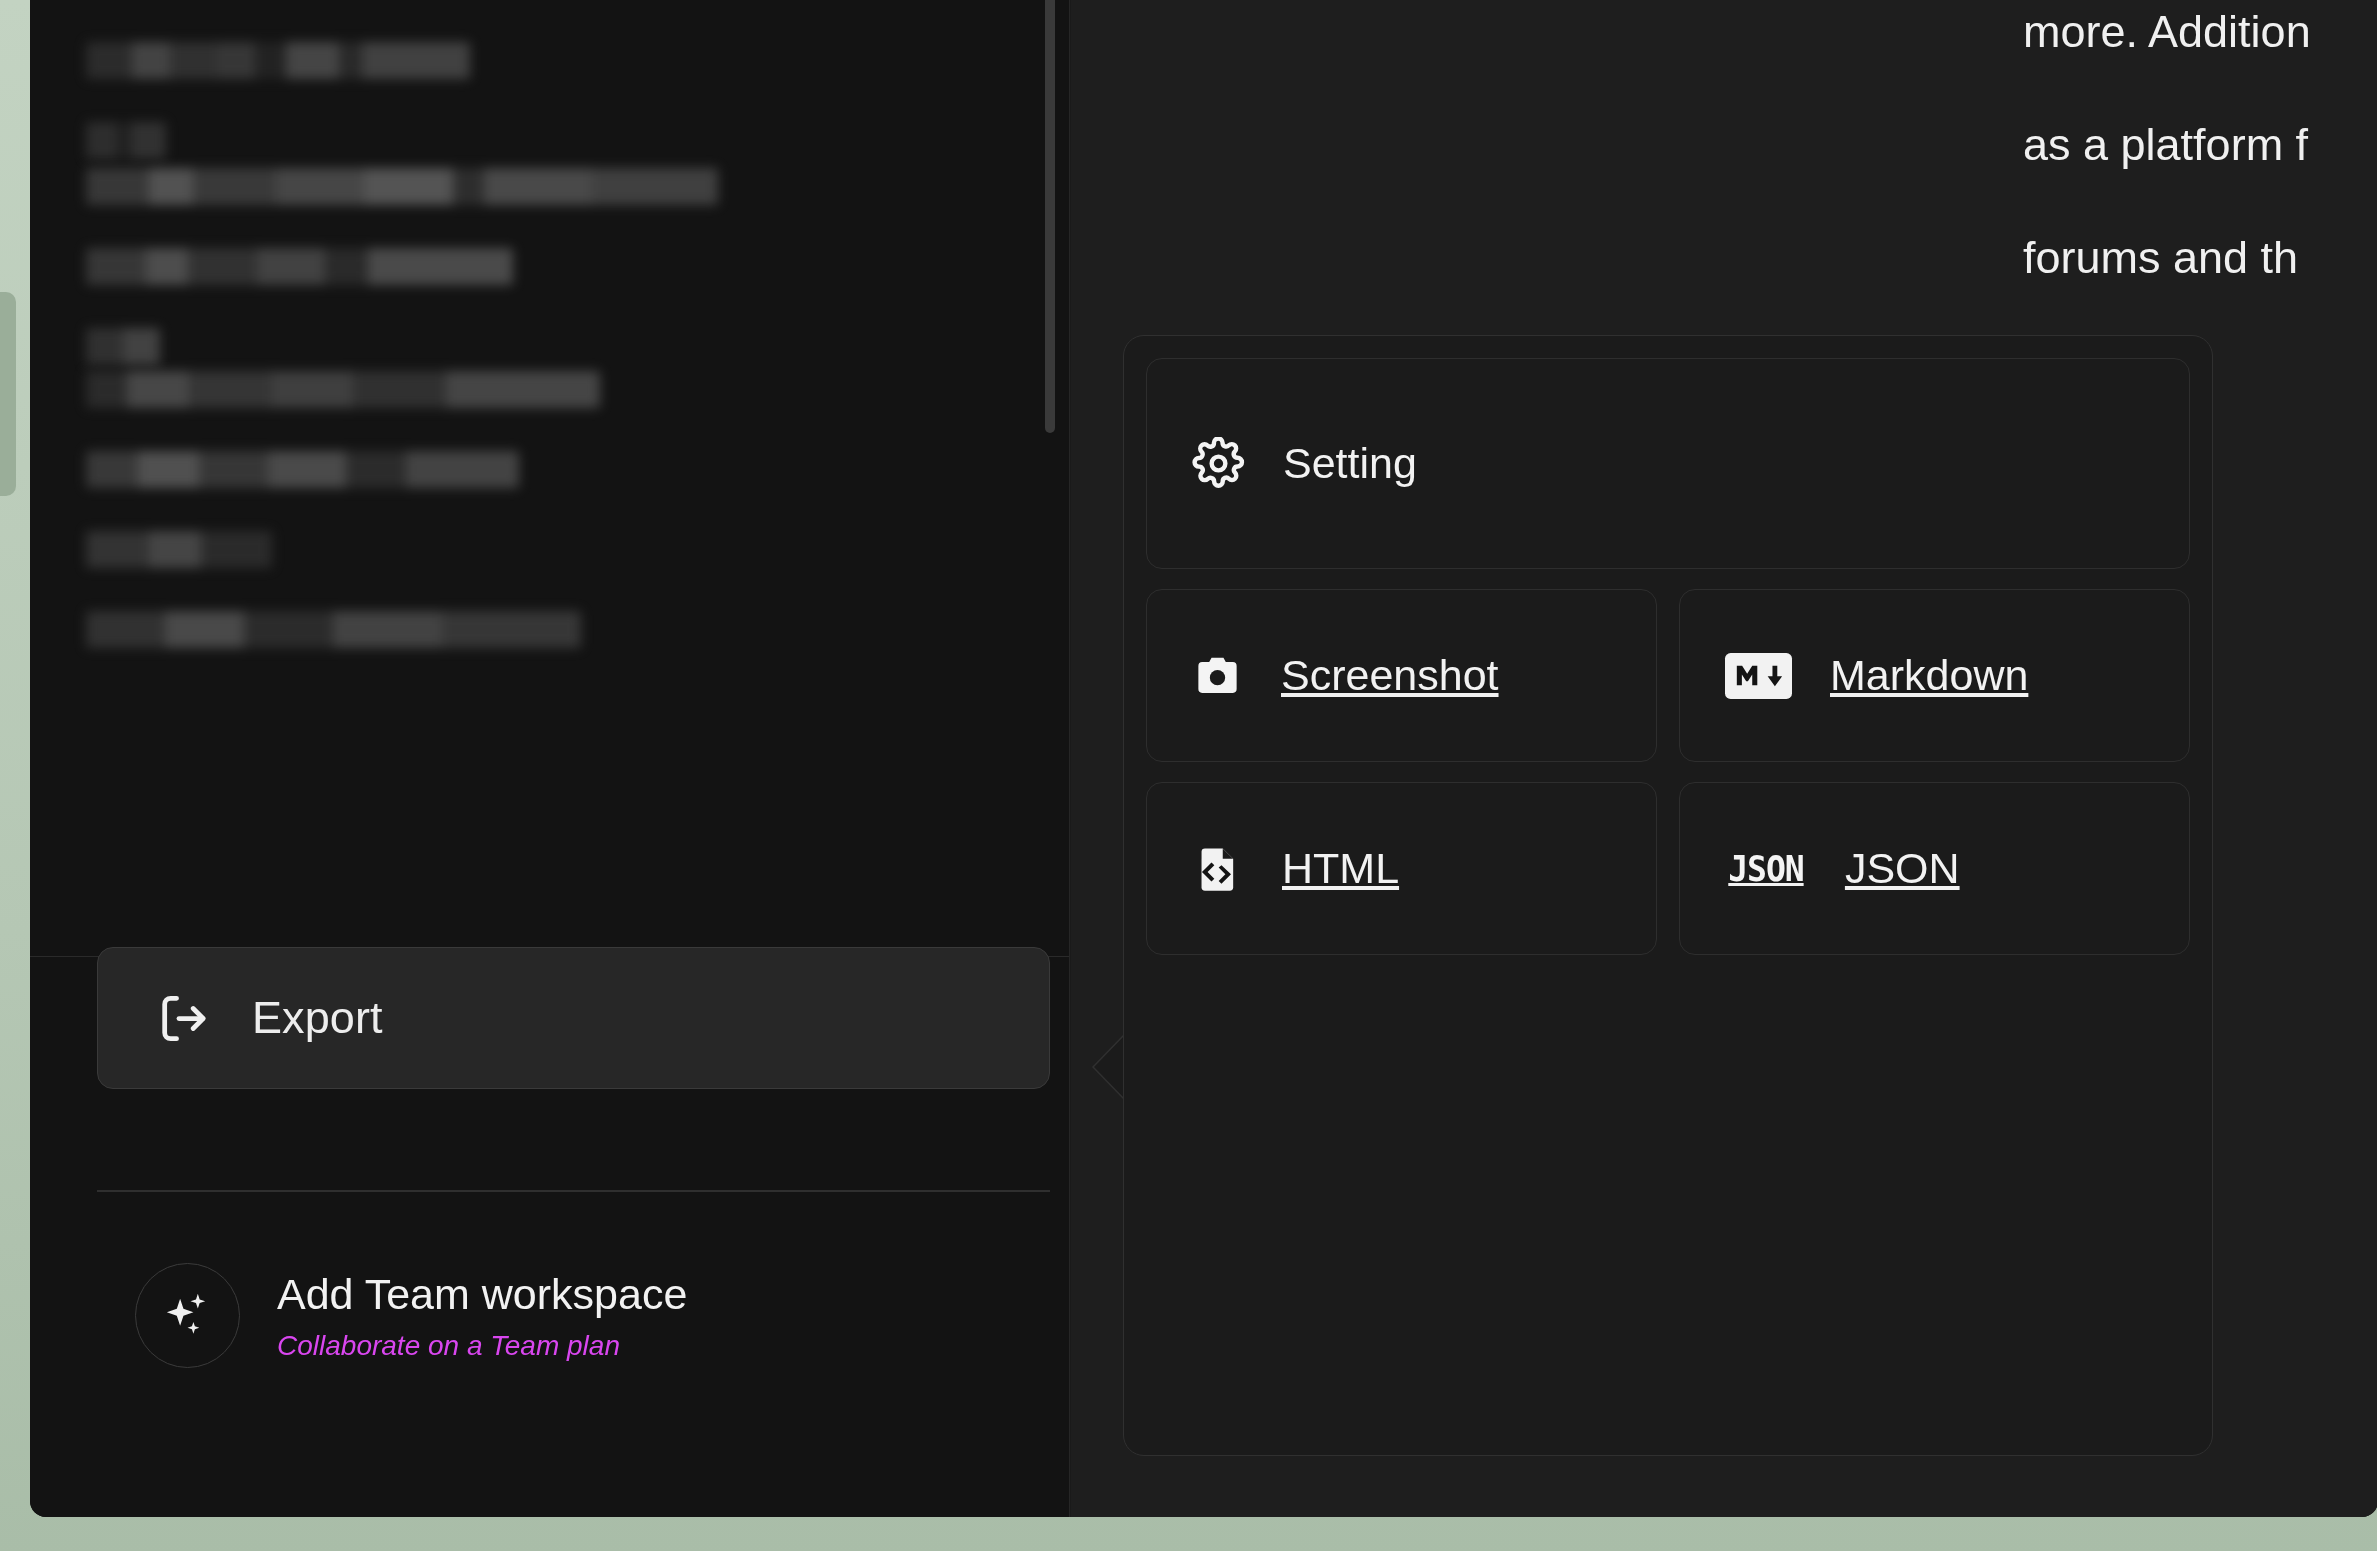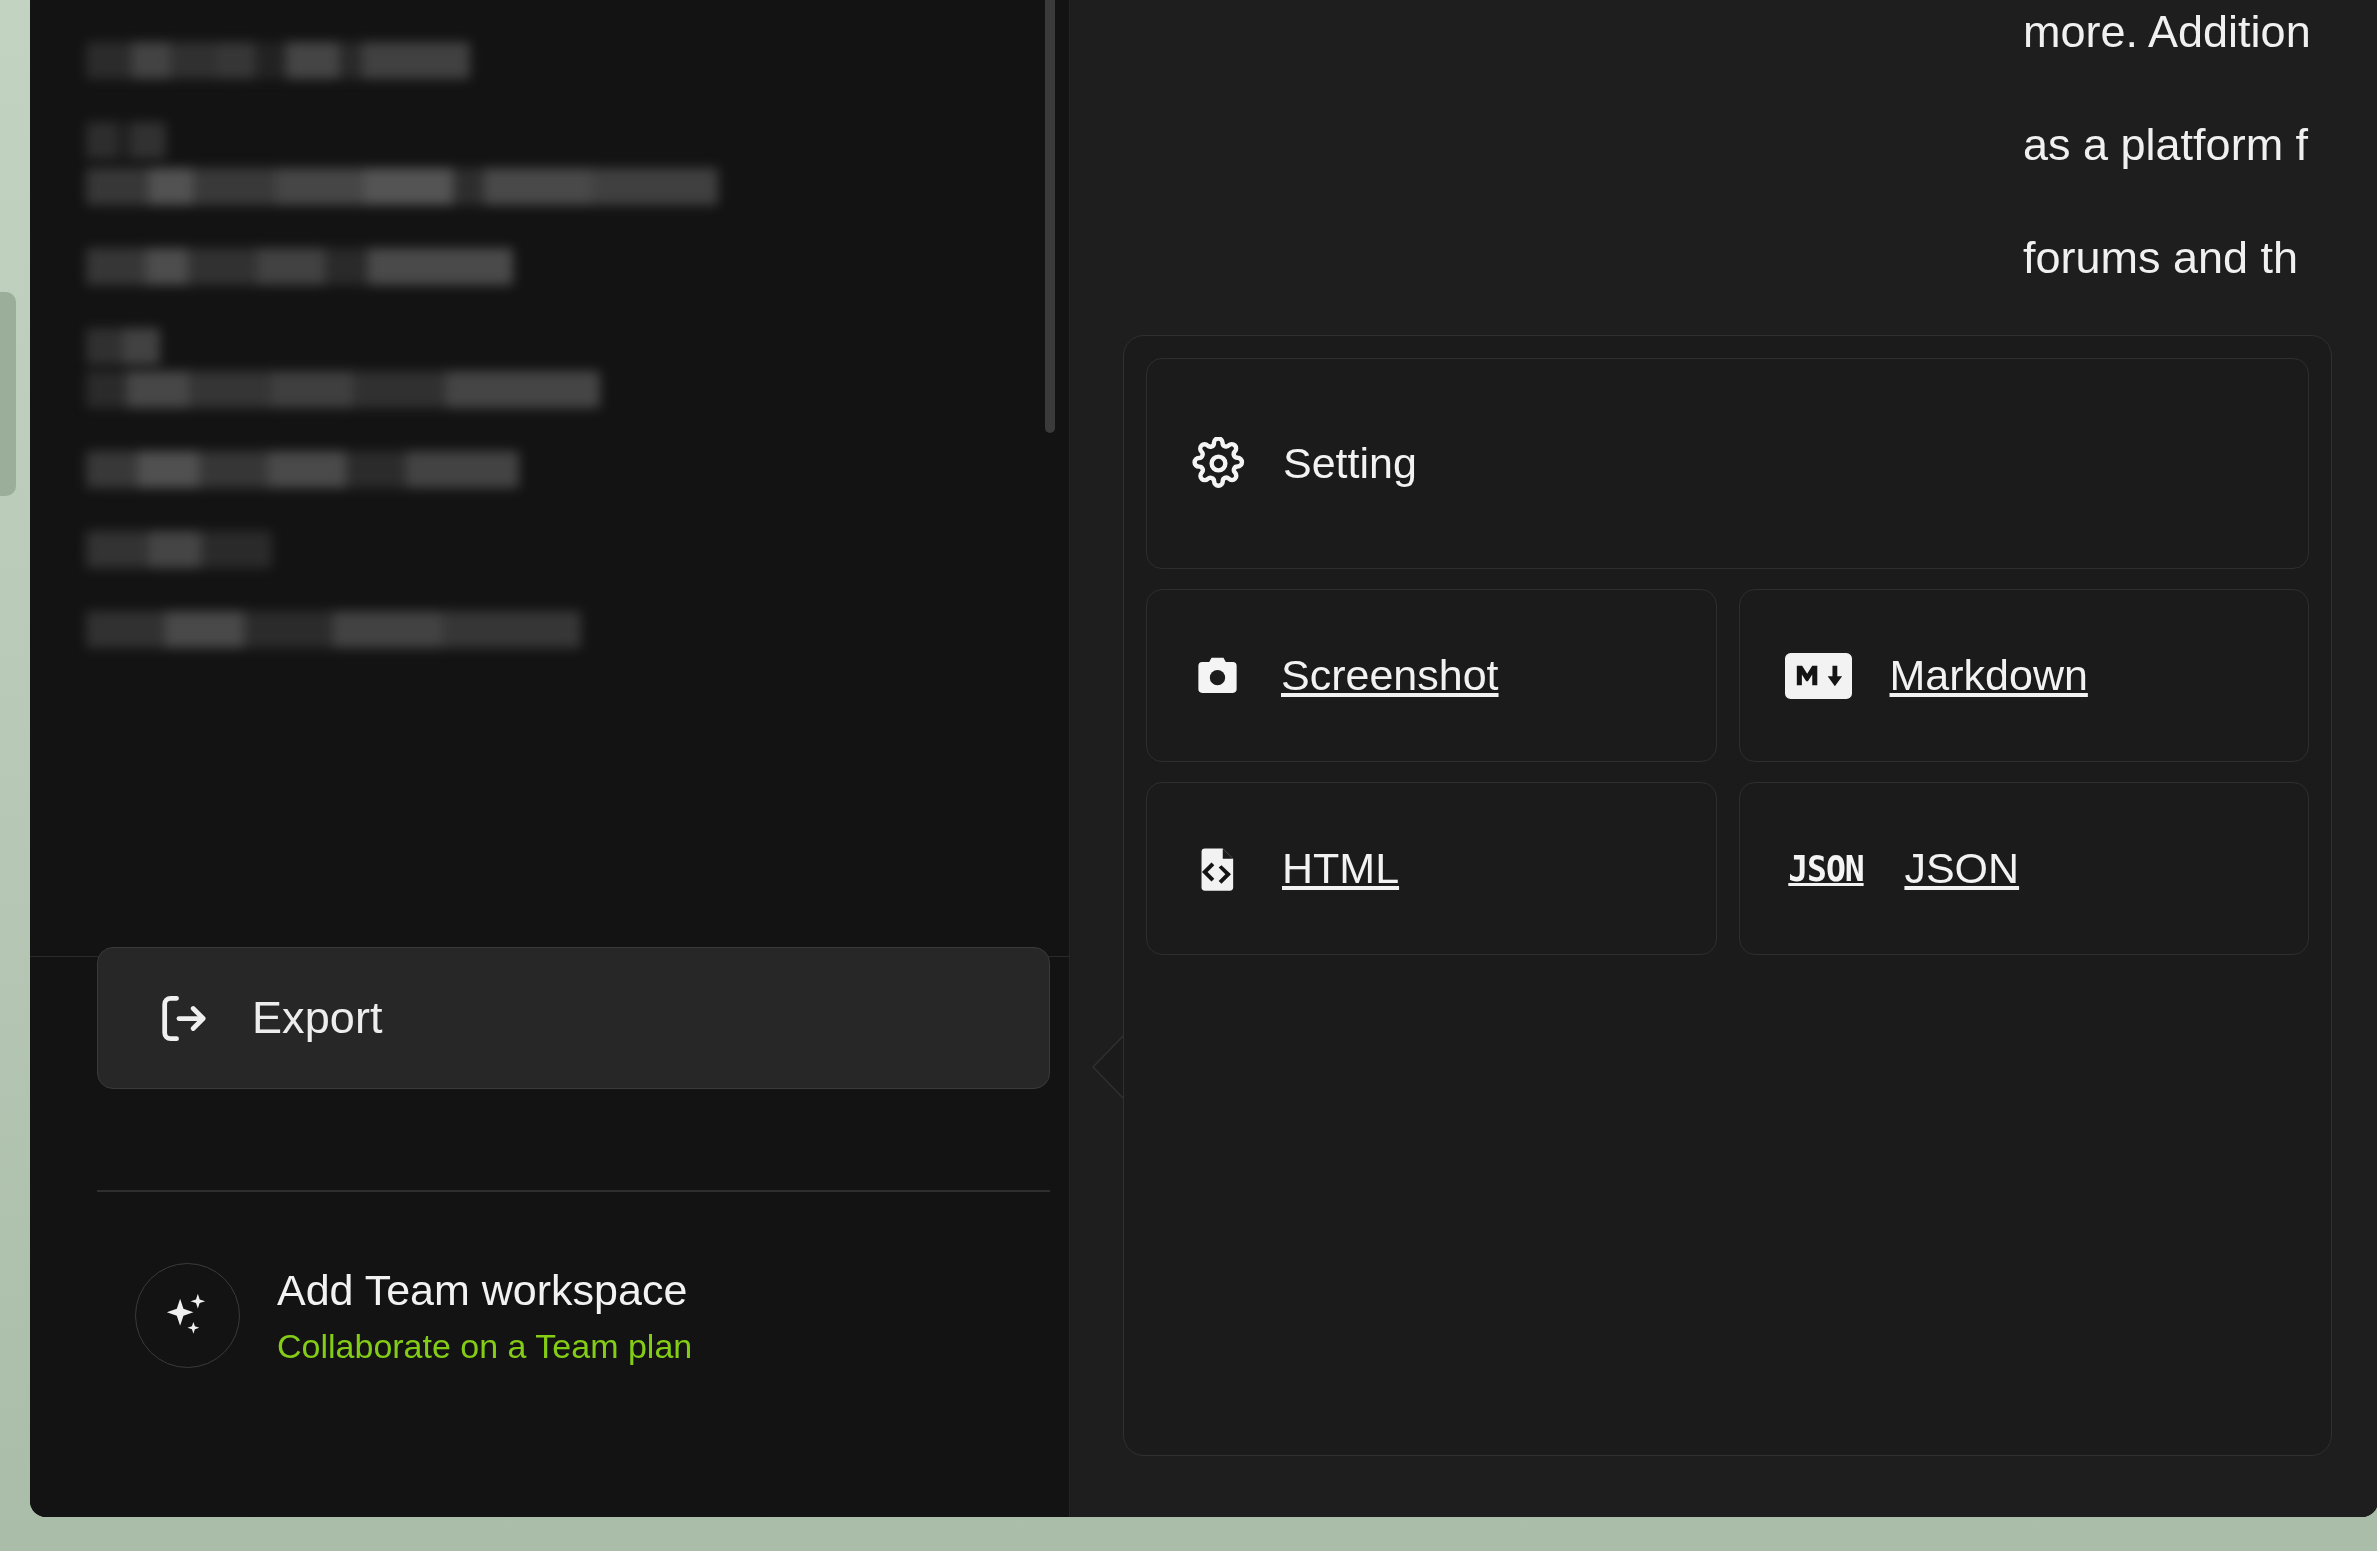--- a/index.html
+++ b/index.html
@@ -105,40 +105,40 @@
     position: absolute; left: 105px; top: 1288px;
     width: 892px;
     display: flex; align-items: center; gap: 37px;
   }
   .team-avatar {
     width: 105px; height: 105px; flex: 0 0 105px;
     border: 1.9px solid #3b3b3b; border-radius: 50%;
     display: flex; align-items: center; justify-content: center;
   }
   .team-text .t1 { font-size: 43px; color: #f2f2f2; line-height: 1.28; }
-  .team-text .t2 { font-size: 34px; color: #84cc16; line-height: 1.3; margin-top: 6.2px; }
+  .team-text .t2 { font-size: 28px; color: #d946ef; line-height: 1.3; margin-top: 6.2px; font-style: italic; }
 
   
   .main {
     position: absolute; left: 1041px; top: 0; right: 0; bottom: 0;
     background: #1e1e1e;
   }
   .msg-text {
     position: absolute; left: 952px; top: 0;
     width: 929px;
     font-size: 45px; line-height: 113px; color: #f0f0f0;
     white-space: nowrap;
   }
   .msg-text div { overflow: visible; }
   .msg-gap { height: 56px; }
 
   
   .submenu {
     position: absolute; left: 1093px; top: 360px;
-    width: 1209px; height: 1121px;
+    width: 1090px; height: 1121px;
     background: #1b1b1b;
     border: 1.2px solid #303030;
     border-radius: 21px;
     padding: 22px;
     display: flex; flex-direction: column; gap: 20px;
   }
   .submenu-caret {
     position: absolute; left: 1064px; top: 1060px;
     width: 0; height: 0;
     border-top: 32px solid transparent;

